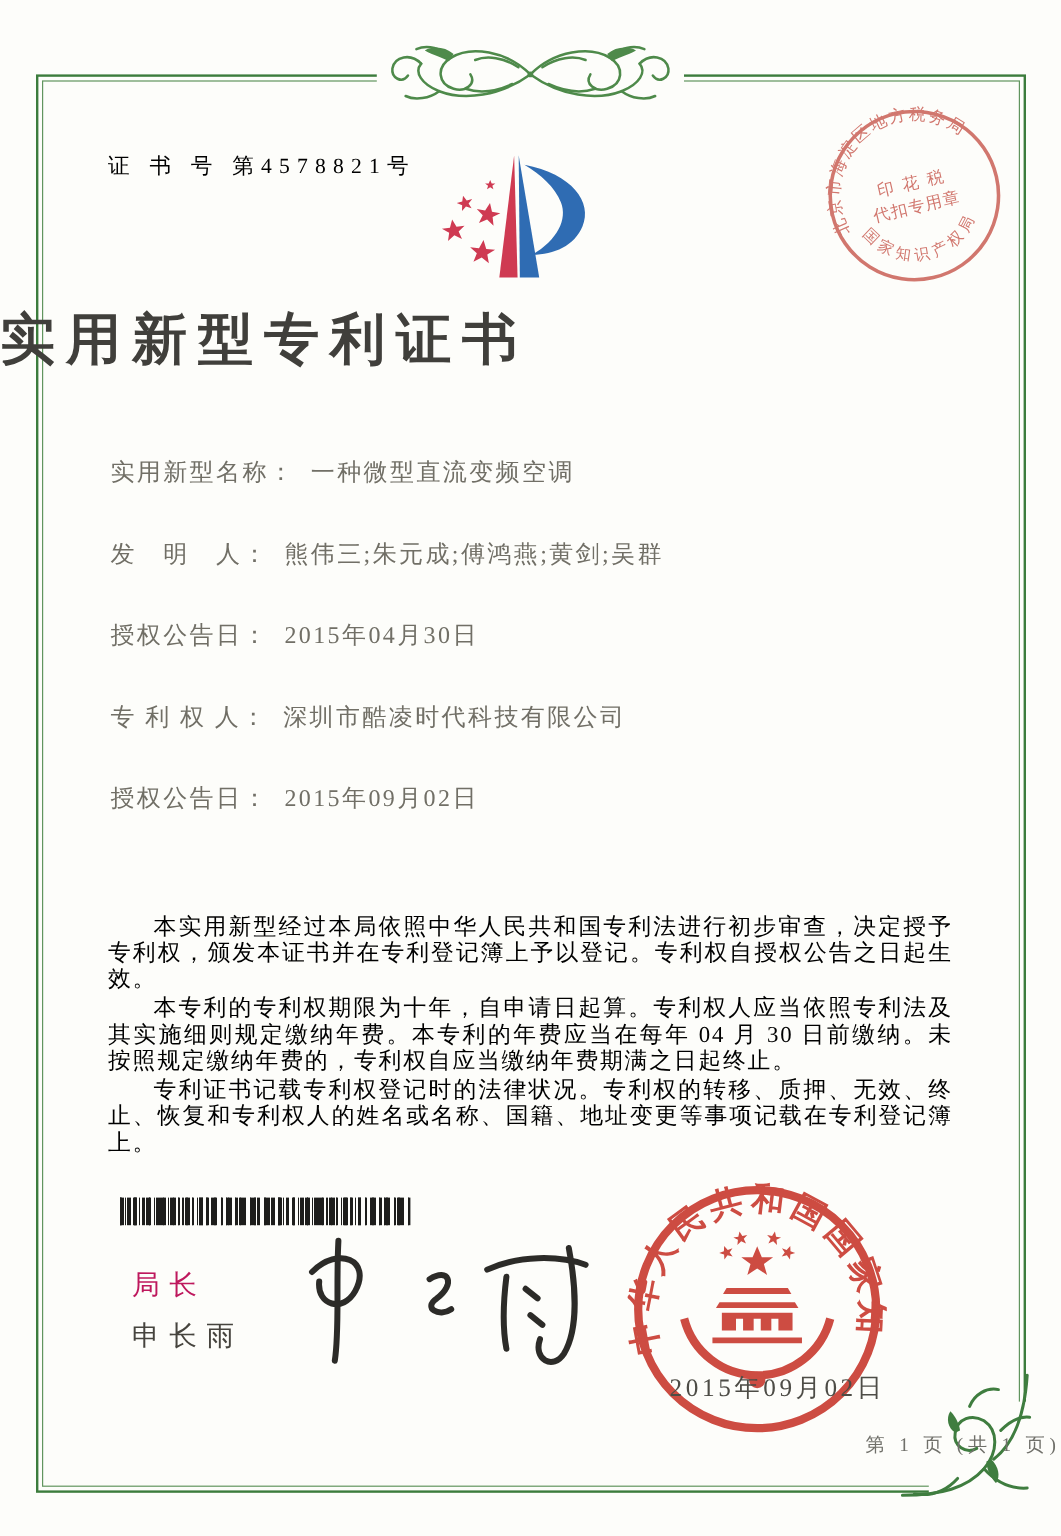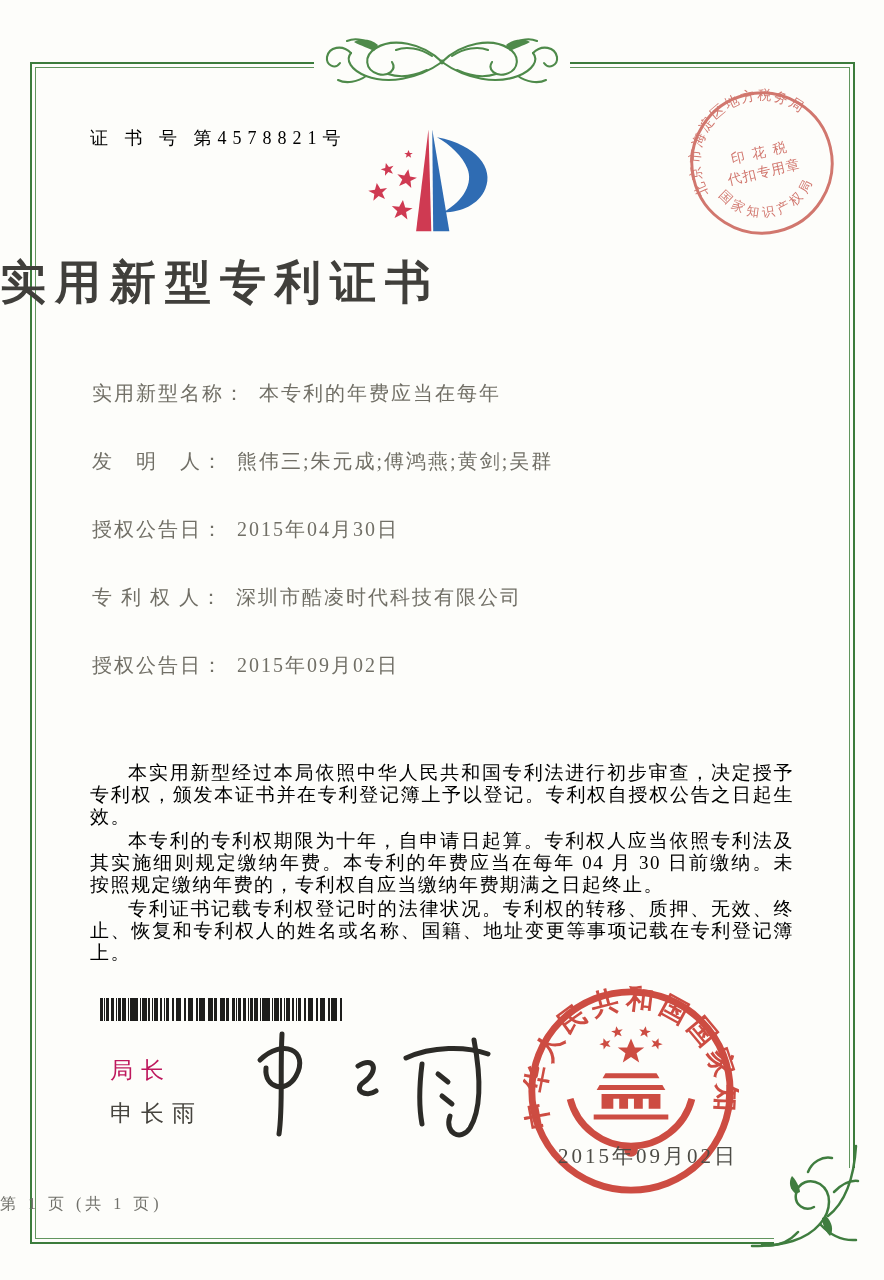--- a/index.html
+++ b/index.html
@@ -38,21 +38,21 @@
       repeating-linear-gradient(90deg,#1d1d1b 0 3px,transparent 3px 11px),
       repeating-linear-gradient(90deg,#1d1d1b 0 1px,transparent 1px 4px);}
   .signer-title{position:absolute;left:110px;top:1055px;font-size:23px;
                 letter-spacing:8px;color:#be185d;}
   .signer-name{position:absolute;left:110px;top:1098px;font-size:23px;
                letter-spacing:8px;color:#46443e;}
   .signature{position:absolute;left:238px;top:1012px;}
   .official-seal{position:absolute;left:523px;top:983px;opacity:.9;}
   .seal-date{position:absolute;left:558px;top:1142px;font-size:21px;
              letter-spacing:3px;color:#4d4c46;}
-  .footer{position:absolute;left:0;top:1194px;width:100%;text-align:left;
+  .footer{position:absolute;left:0;top:1194px;width:100%;text-align:right;
           font-size:16px;letter-spacing:4px;color:#70706a;}
   svg text{font-family:"Liberation Serif","DejaVu Serif",serif;}
 </style>
 </head>
 <body>
 
 <div class="frame">
   <div class="frame-inner"></div>
 </div>
 
@@ -126,21 +126,21 @@
   </text>
   <text x="80" y="74" text-anchor="middle" font-size="14" fill="#c85a50" letter-spacing="2">印 花 税</text>
   <text x="80" y="94" text-anchor="middle" font-size="14" fill="#c85a50" letter-spacing="1">代扣专用章</text>
 </svg>
 
 <div class="title">实用新型专利证书</div>
 
 <div class="fields">
   <div class="field-row">
     <span class="field-label">实用新型名称：</span>
-    <span class="field-value">本专利的年费应当在每年</span>
+    <span class="field-value">一种微型直流变频空调</span>
   </div>
   <div class="field-row">
     <span class="field-label">发　明　人：</span>
     <span class="field-value">熊伟三;朱元成;傅鸿燕;黄剑;吴群</span>
   </div>
   <div class="field-row">
     <span class="field-label">授权公告日：</span>
     <span class="field-value">2015年04月30日</span>
   </div>
   <div class="field-row">

